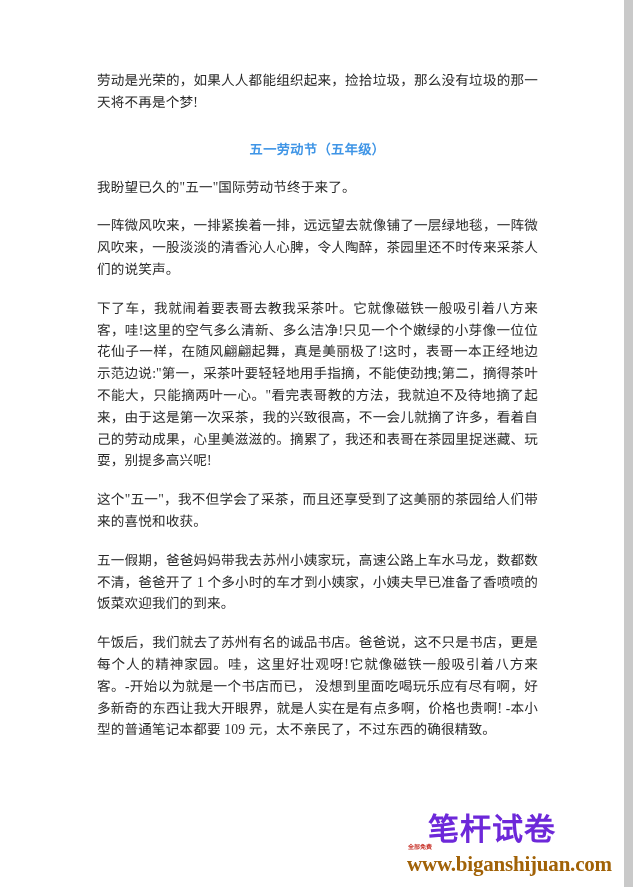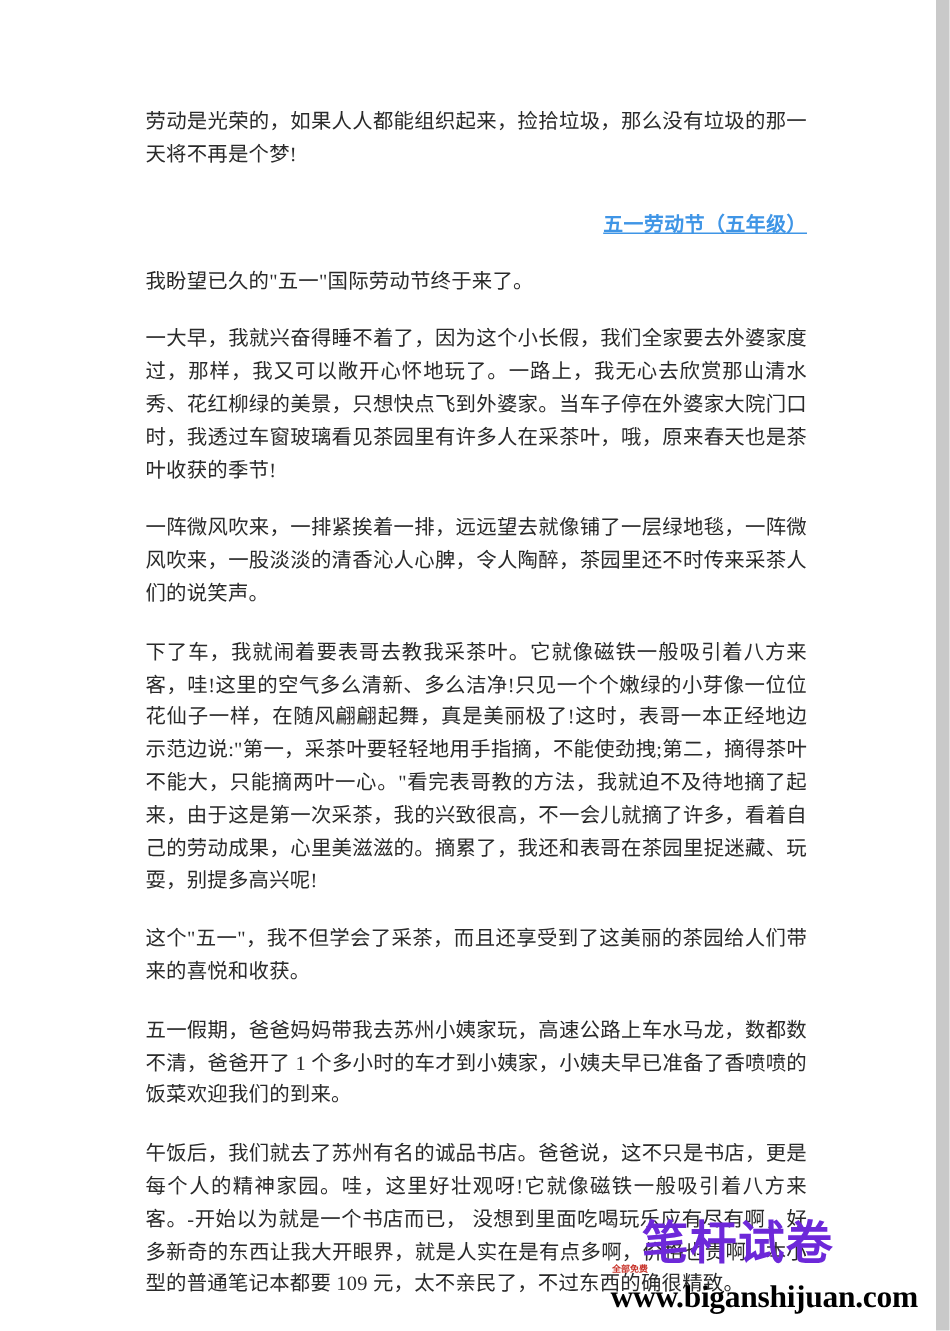--- a/index.html
+++ b/index.html
@@ -48,23 +48,22 @@
     letter-spacing: 0.15px;
     font-family: "Liberation Serif", "DejaVu Serif", serif;
   }
   h2.section-heading {
     margin: 24px 0 18px 0;
     font-size: 13.2px;
     line-height: 19px;
     font-weight: bold;
     color: #3f95e6;
     letter-spacing: 0.4px;
-    text-align: right;
+    text-align: center;
     font-family: "Liberation Sans", "DejaVu Sans", sans-serif;
-    text-decoration: underline;
   }
   h2.section-heading.first {
     margin-top: 26px;
   }
   .watermark {
     position: absolute;
     left: 404px;
     top: 812px;
     width: 180px;
     height: 66px;
@@ -94,38 +93,37 @@
     white-space: nowrap;
   }
   .wm-url {
     position: absolute;
     left: 3px;
     top: 40px;
     font-family: "Liberation Serif", "DejaVu Serif", serif;
     font-size: 21px;
     line-height: 24px;
     font-weight: bold;
-    color: #000000;
+    color: #a16207;
     letter-spacing: -0.2px;
     white-space: nowrap;
   }
 </style>
 </head>
 <body>
 
 <div class="page">
 
   <div class="content">
 
     <p class="para">劳动是光荣的，如果人人都能组织起来，捡拾垃圾，那么没有垃圾的那一天将不再是个梦!</p>
 
     <h2 class="section-heading first">五一劳动节（五年级）</h2>
 
     <p class="para">我盼望已久的"五一"国际劳动节终于来了。</p>
-    <p class="para">一大早，我就兴奋得睡不着了，因为这个小长假，我们全家要去外婆家度过，那样，我又可以敞开心怀地玩了。一路上，我无心去欣赏那山清水秀、花红柳绿的美景，只想快点飞到外婆家。当车子停在外婆家大院门口时，我透过车窗玻璃看见茶园里有许多人在采茶叶，哦，原来春天也是茶叶收获的季节!</p>
     <p class="para">一阵微风吹来，一排紧挨着一排，远远望去就像铺了一层绿地毯，一阵微风吹来，一股淡淡的清香沁人心脾，令人陶醉，茶园里还不时传来采茶人们的说笑声。</p>
     <p class="para">下了车，我就闹着要表哥去教我采茶叶。它就像磁铁一般吸引着八方来客，哇!这里的空气多么清新、多么洁净!只见一个个嫩绿的小芽像一位位花仙子一样，在随风翩翩起舞，真是美丽极了!这时，表哥一本正经地边示范边说:"第一，采茶叶要轻轻地用手指摘，不能使劲拽;第二，摘得茶叶不能大，只能摘两叶一心。"看完表哥教的方法，我就迫不及待地摘了起来，由于这是第一次采茶，我的兴致很高，不一会儿就摘了许多，看着自己的劳动成果，心里美滋滋的。摘累了，我还和表哥在茶园里捉迷藏、玩耍，别提多高兴呢!</p>
     <p class="para">这个"五一"，我不但学会了采茶，而且还享受到了这美丽的茶园给人们带来的喜悦和收获。</p>
 
 
     <p class="para">五一假期，爸爸妈妈带我去苏州小姨家玩，高速公路上车水马龙，数都数不清，爸爸开了 1 个多小时的车才到小姨家，小姨夫早已准备了香喷喷的饭菜欢迎我们的到来。</p>
     <p class="para">午饭后，我们就去了苏州有名的诚品书店。爸爸说，这不只是书店，更是每个人的精神家园。哇，这里好壮观呀!它就像磁铁一般吸引着八方来客。-开始以为就是一个书店而已， 没想到里面吃喝玩乐应有尽有啊，好多新奇的东西让我大开眼界，就是人实在是有点多啊，价格也贵啊! -本小型的普通笔记本都要 109 元，太不亲民了，不过东西的确很精致。</p>
 
   </div>
 

